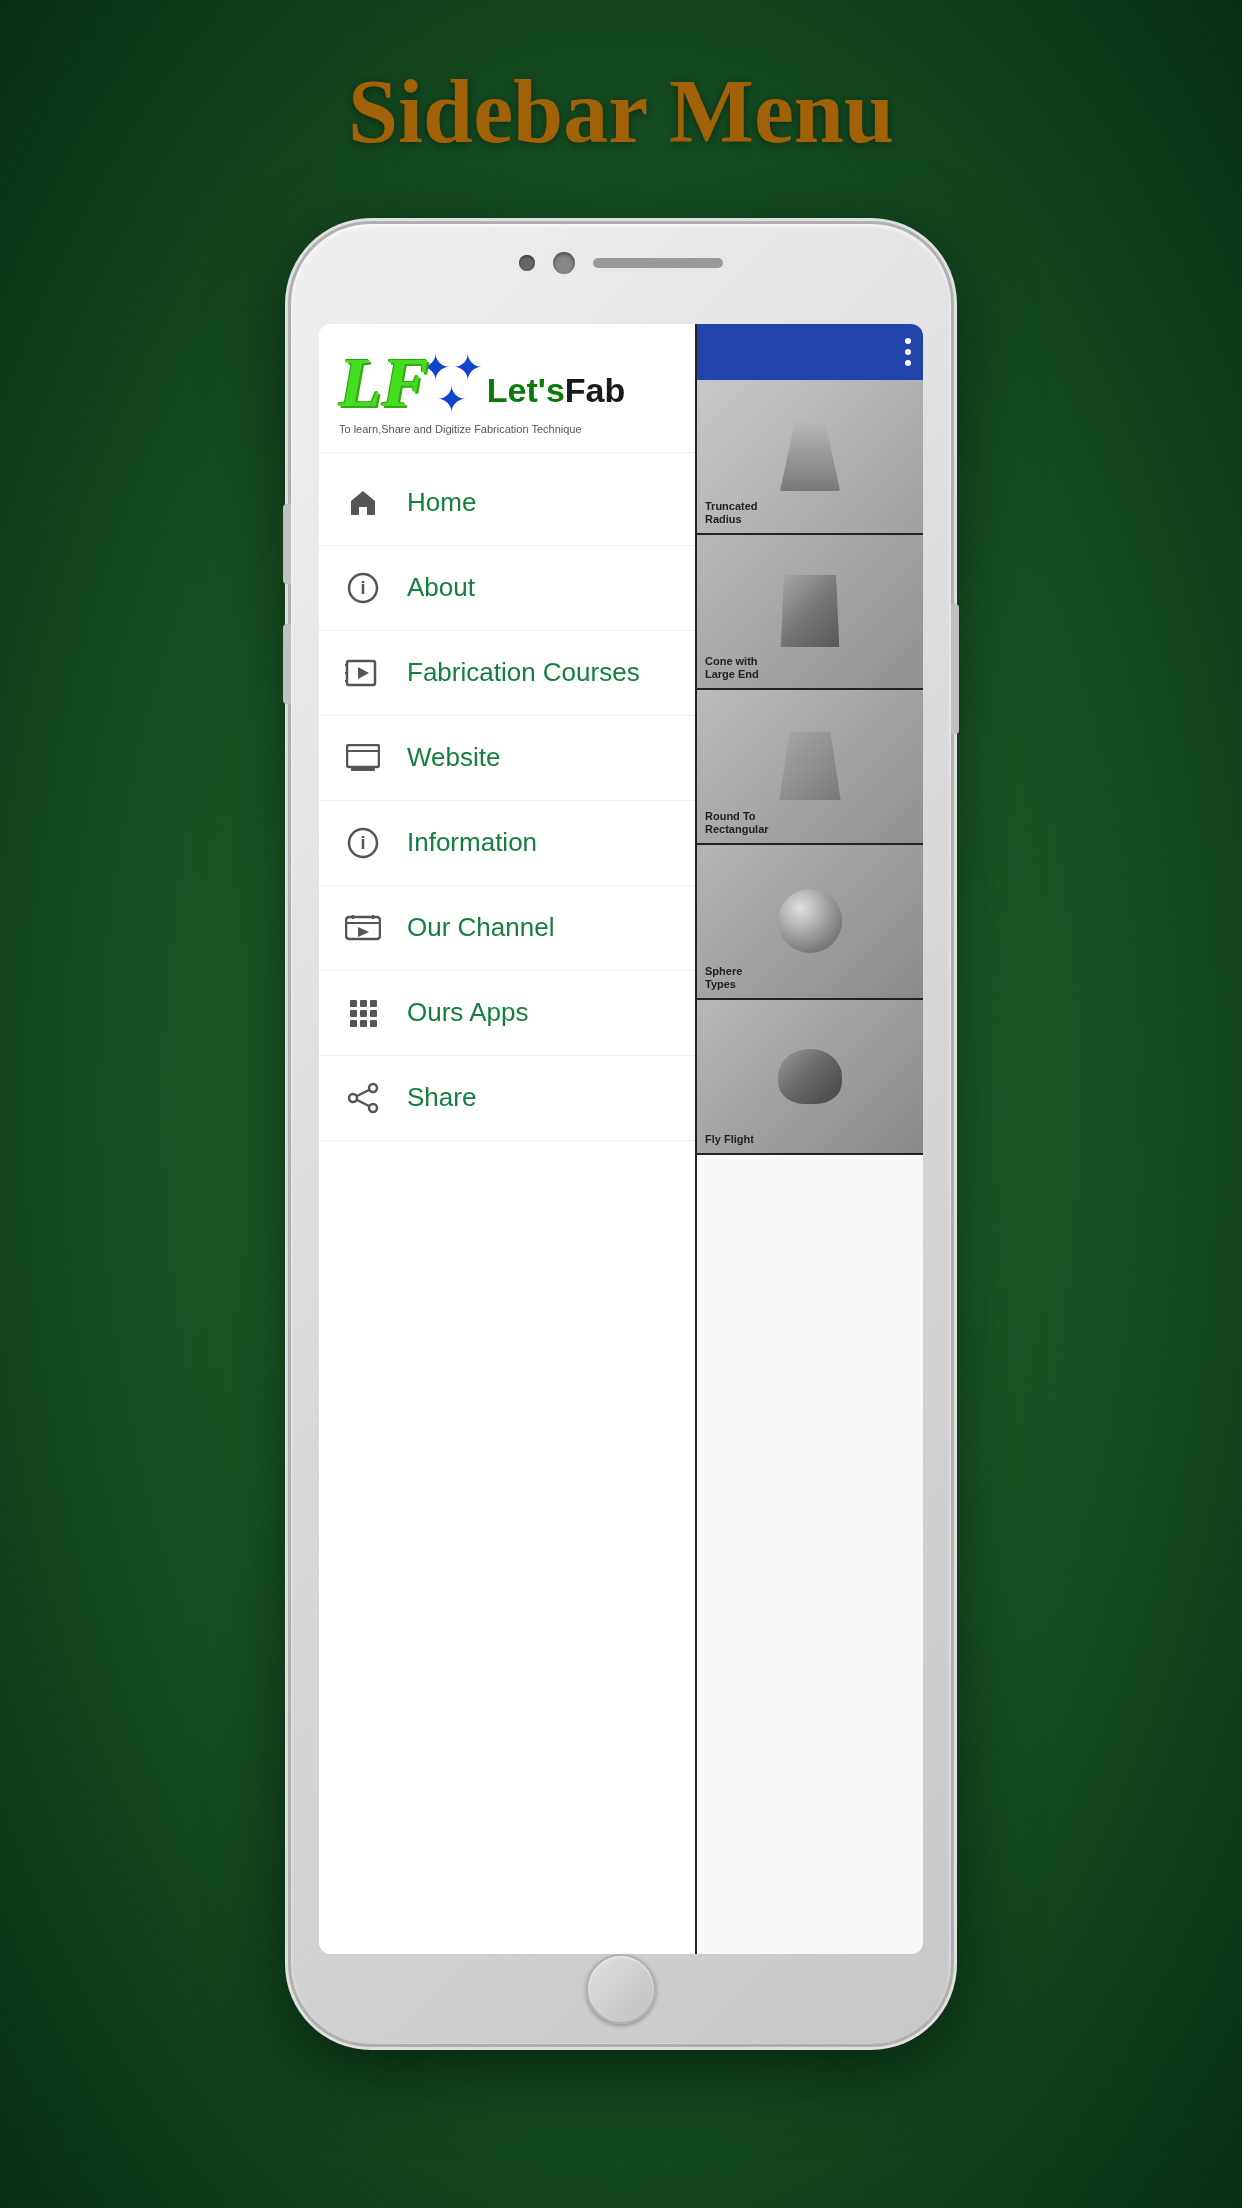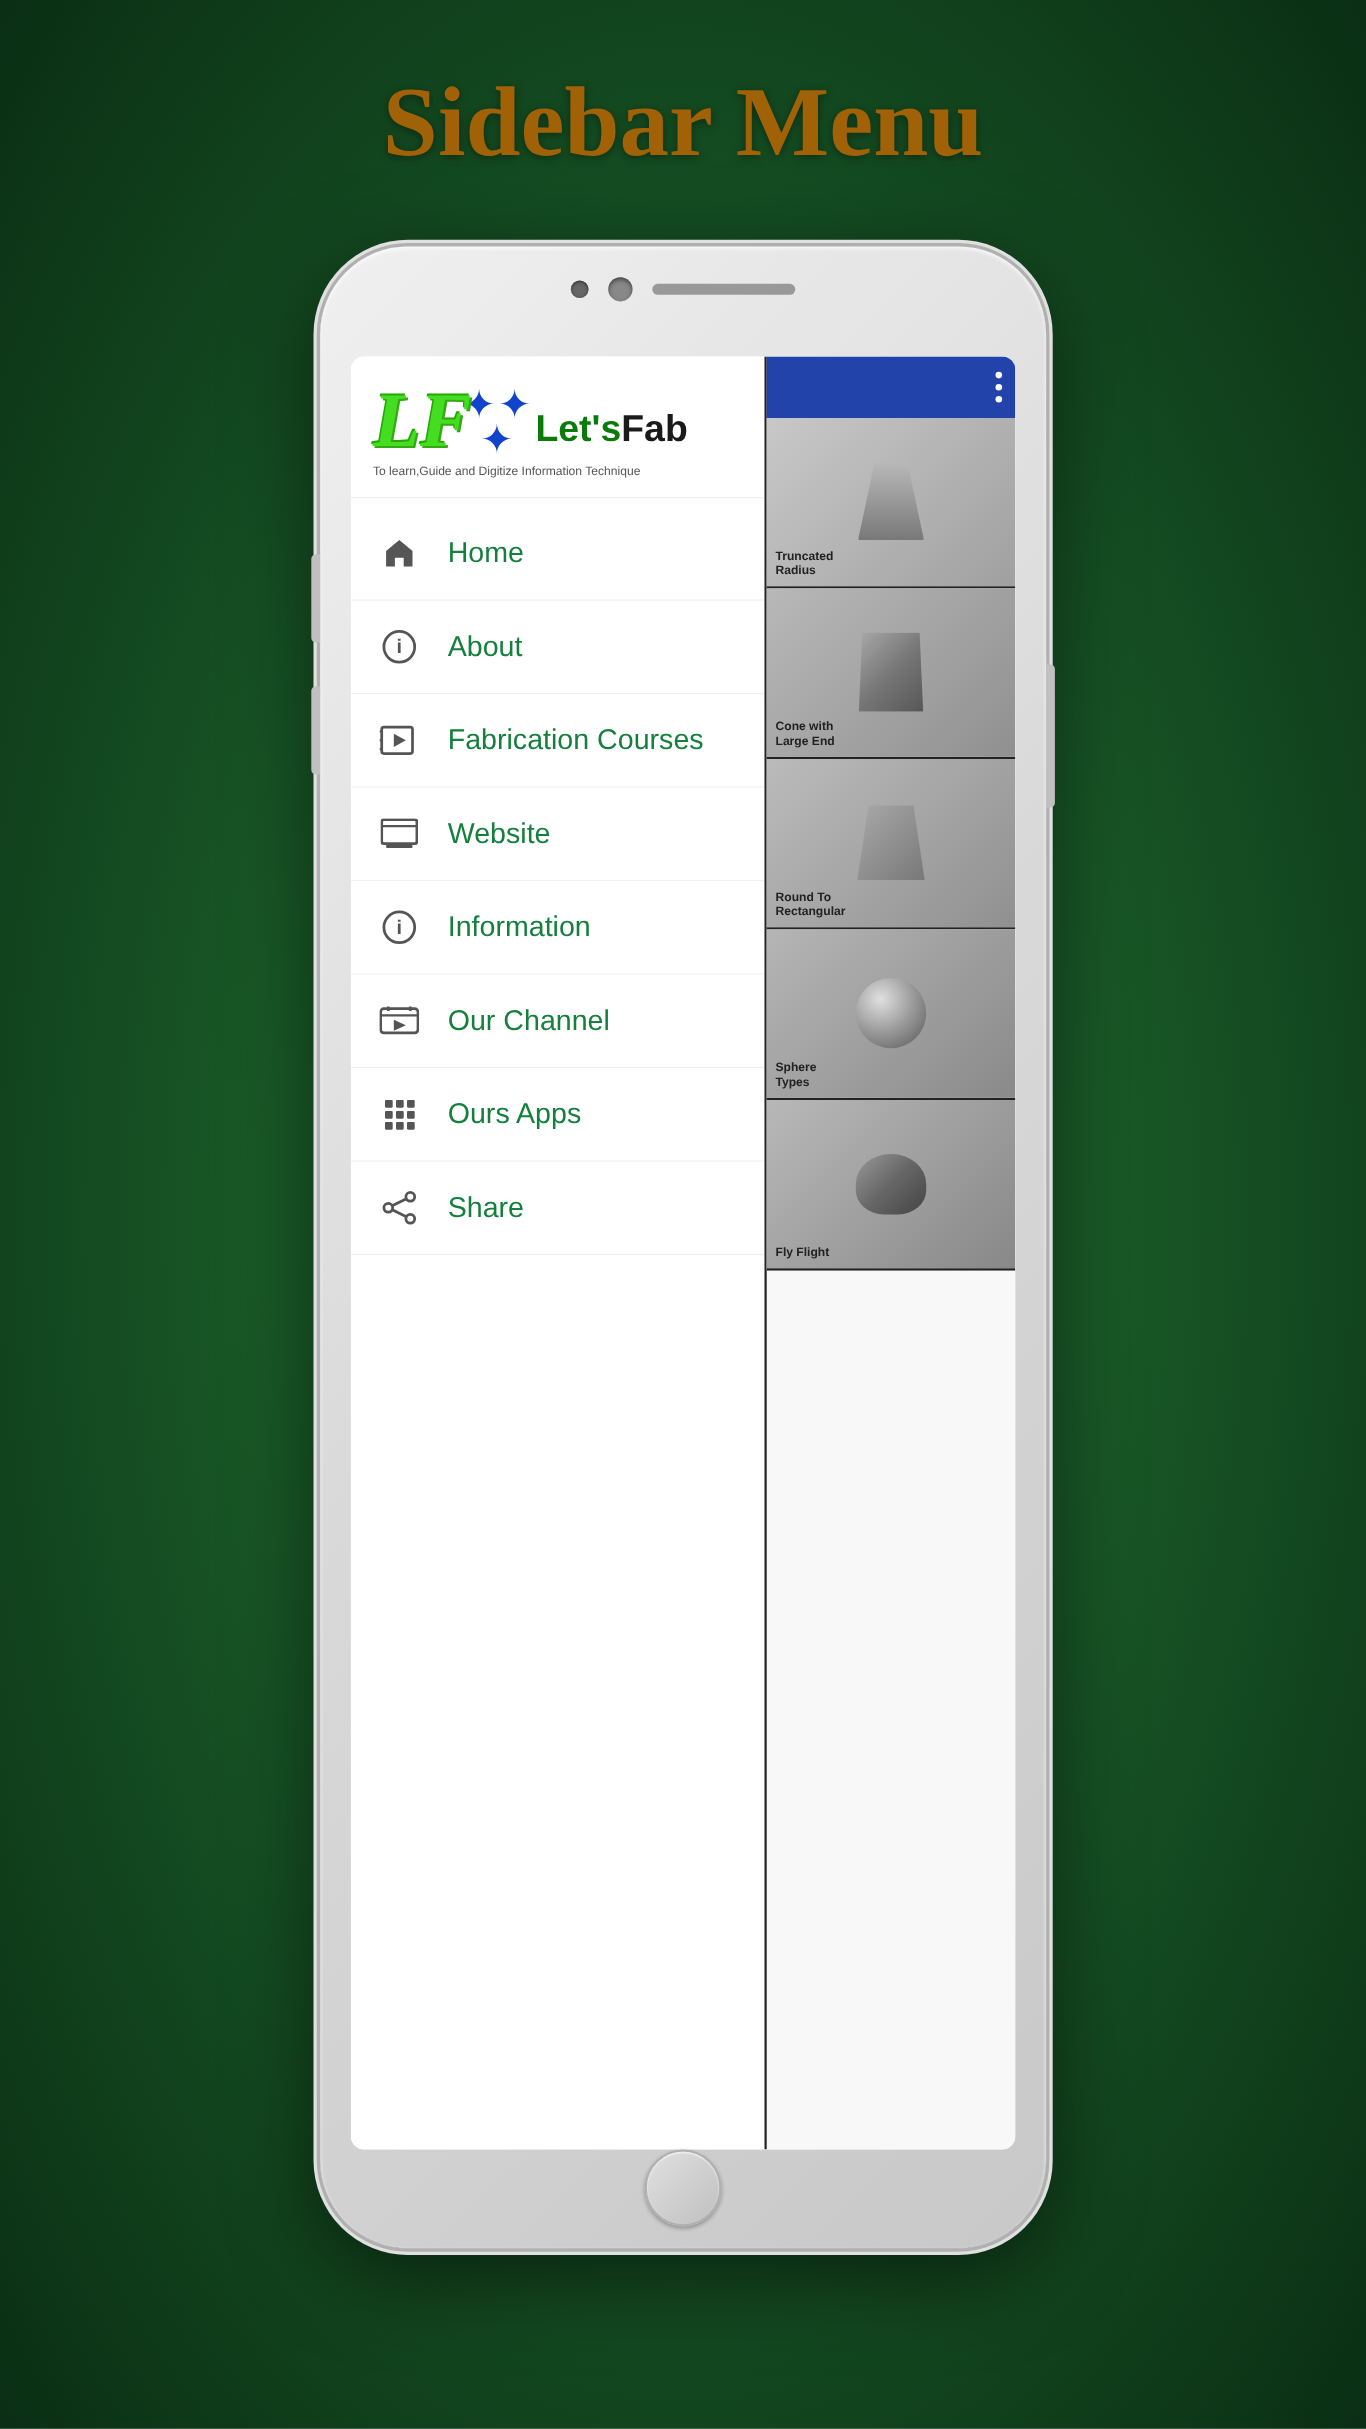--- a/index.html
+++ b/index.html
@@ -329,21 +329,21 @@
                 <span class="star-shape">✦</span>
               </div>
               <div class="star-row">
                 <span class="star-shape">✦</span>
               </div>
             </div>
             <div class="brand-name">
               <span style="color:#0a7a0a;">Let's</span><span style="color:#1a1a1a;">Fab</span>
             </div>
           </div>
-          <div class="tagline">To learn,Guide and Digitize Information Technique</div>
+          <div class="tagline">To learn,Share and Digitize Fabrication Technique</div>
         </div>
 
         <div class="menu-items">
 
           <div class="menu-item">
             <div class="menu-icon">
               <svg width="32" height="32" viewBox="0 0 32 32" fill="none">
                 <path d="M4 14L16 4l12 10v14H20v-8h-8v8H4V14z" fill="#555"></path>
               </svg>
             </div>

